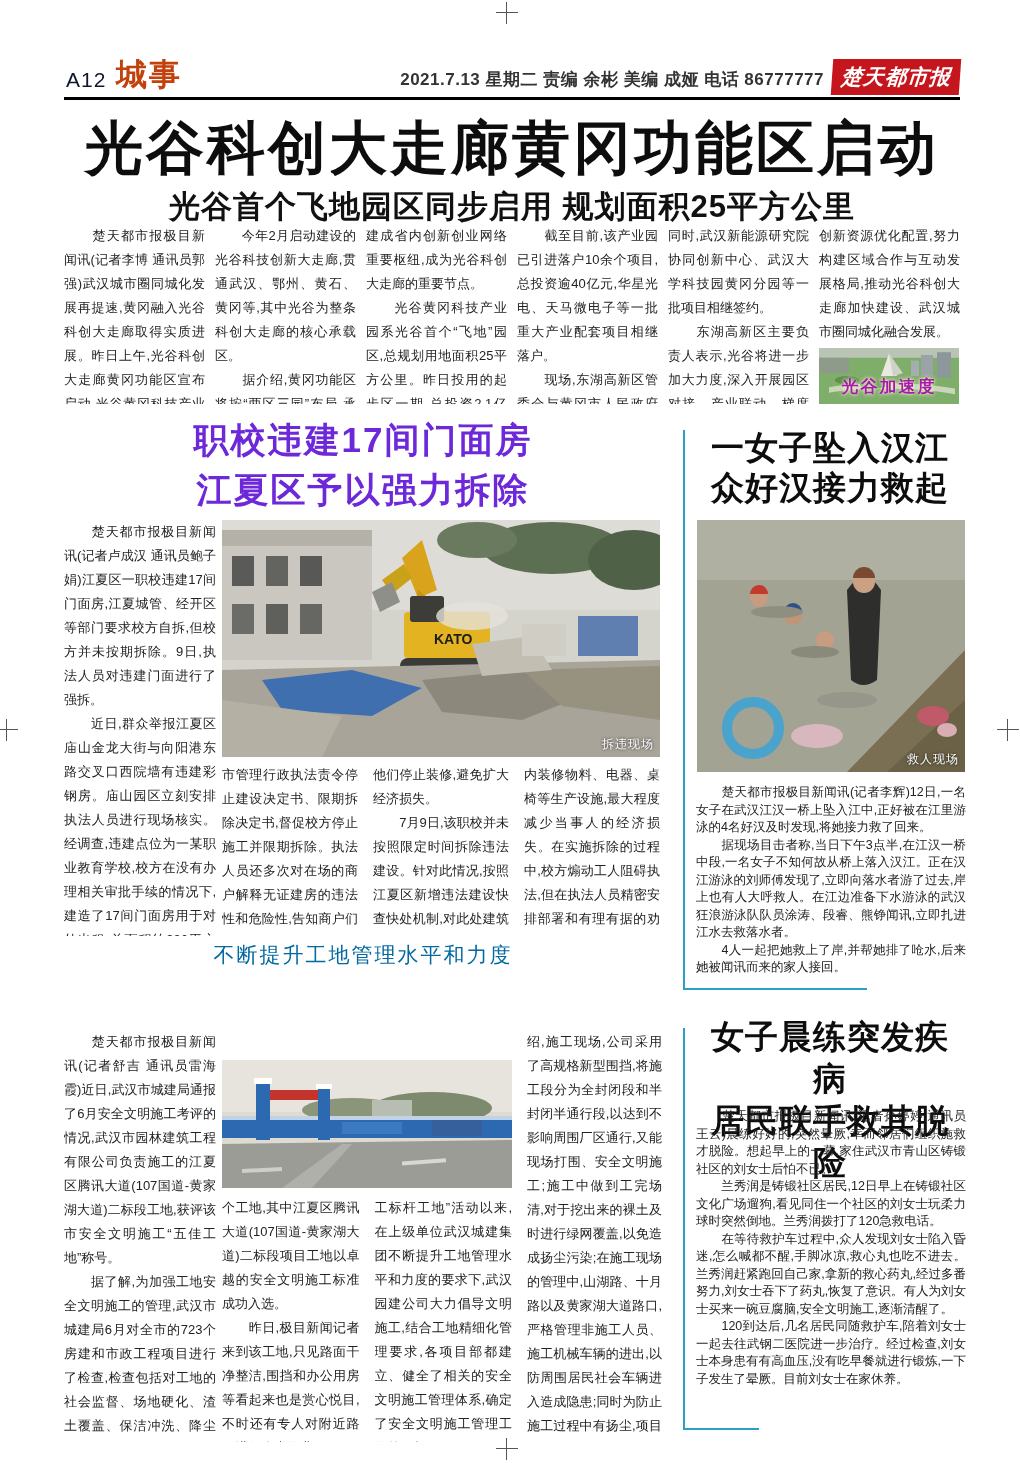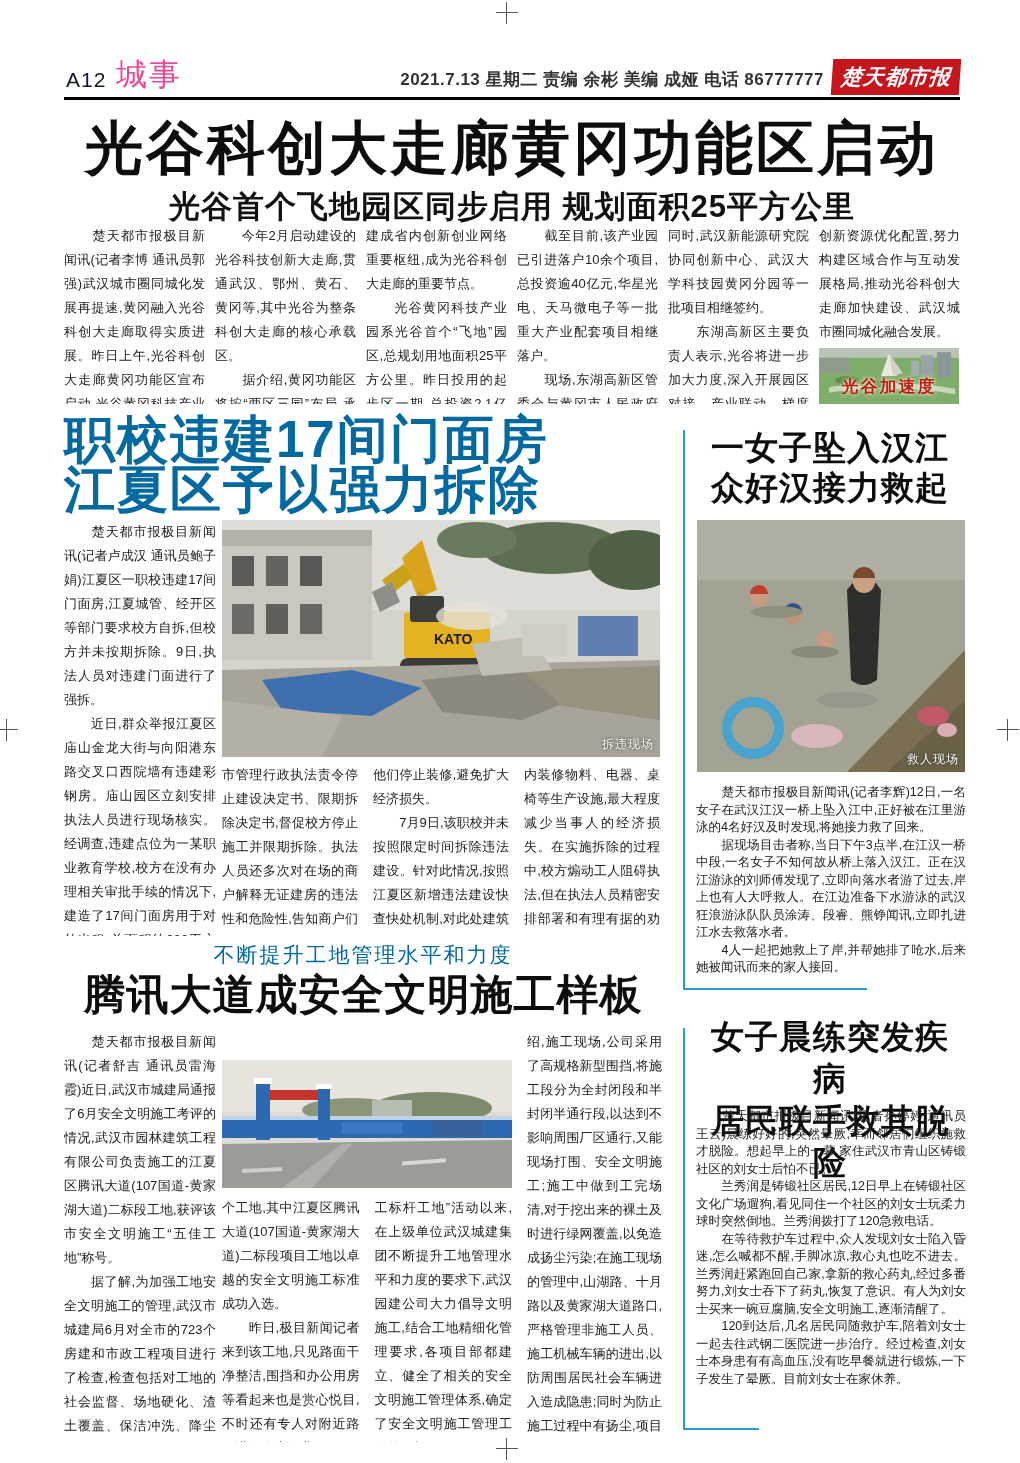--- a/index.html
+++ b/index.html
@@ -13,21 +13,21 @@
   .crop:before{left:0;right:0;top:10px;height:1px;}
   .crop:after{top:0;bottom:0;left:10px;width:1px;}
   .crop.top{left:496px;top:2px;}
   .crop.bottom{left:496px;top:1438px;}
   .crop.left{left:-4px;top:719px;}
   .crop.right{left:997px;top:719px;}
 
   
   .hdr{position:absolute;left:64px;top:56px;width:896px;height:40px;}
   .pageno{position:absolute;left:2px;bottom:4px;font-size:21px;color:#0f172a;letter-spacing:1px;}
-  .section{position:absolute;left:52px;bottom:0px;font-size:31px;font-weight:400;color:#ec4899;letter-spacing:2px;}
+  .section{position:absolute;left:52px;bottom:0px;font-size:31px;font-weight:700;color:#c2410c;letter-spacing:2px;}
   .edition{position:absolute;right:136px;bottom:5px;font-size:17px;color:#333;font-weight:bold;letter-spacing:.5px;}
   .masthead{position:absolute;right:0;bottom:1px;width:128px;height:36px;background:#c5161d;color:#fff;
     display:flex;align-items:center;justify-content:center;font-size:21px;font-weight:900;
     font-style:italic;transform:skewX(-4deg);letter-spacing:1px;white-space:nowrap;}
   .hrule{position:absolute;left:64px;top:97px;width:896px;height:3px;background:#000;}
 
   
   .lead-h1{position:absolute;left:64px;top:110px;width:896px;text-align:center;font-size:58px;font-weight:900;
     color:#0d0d0d;letter-spacing:3px;white-space:nowrap;}
   .lead-h2{position:absolute;left:64px;top:186px;width:896px;text-align:center;font-size:31px;font-weight:600;
@@ -35,26 +35,26 @@
   .lead-cols{position:absolute;left:64px;top:224px;width:896px;height:180px;display:flex;gap:10px;}
   .lead-col{flex:1 1 0;overflow:hidden;}
   .coltext{font-size:13px;line-height:24px;text-align:justify;white-space:pre-line;color:#222;}
   .lead-col6{display:flex;flex-direction:column;justify-content:space-between;}
 
   .photo{position:relative;overflow:hidden;background:#cfcfc8;}
   .photo svg{display:block;width:100%;height:100%;}
   .photo-cap{position:absolute;right:6px;bottom:4px;color:#fff;font-size:12px;letter-spacing:1px;
     text-shadow:0 0 3px rgba(0,0,0,.8);}
   .gg-photo{width:140px;height:80px;margin-top:4px;}
-  .gg-cap{position:absolute;left:0;right:0;bottom:6px;text-align:center;color:#b91c1c;font-size:17px;font-weight:900;
+  .gg-cap{position:absolute;left:0;right:0;bottom:6px;text-align:center;color:#a21caf;font-size:17px;font-weight:900;
     letter-spacing:2px;text-shadow:0 0 2px #ffe9a0,0 0 4px rgba(255,255,255,.9);}
 
   
-  .demo-head{position:absolute;left:64px;top:415px;width:598px;text-align:left;font-size:51px;line-height:50px;
-    font-weight:900;color:#0369a1;letter-spacing:2px;}
+  .demo-head{position:absolute;left:64px;top:415px;width:598px;text-align:center;font-size:35px;line-height:50px;
+    font-weight:900;color:#6d28d9;letter-spacing:2px;}
   .demo-col1{position:absolute;left:64px;top:520px;width:152px;height:416px;overflow:hidden;}
   .demo-photo{position:absolute;left:222px;top:520px;width:438px;height:237px;}
   .demo-cols{position:absolute;left:222px;top:763px;width:438px;height:173px;display:flex;gap:15px;}
   .demo-cols>div{flex:1 1 0;overflow:hidden;}
 
   
   .box-rule-v1{position:absolute;left:683px;top:430px;width:2px;height:560px;background:#2d9ec6;}
   .box-rule-h1{position:absolute;left:683px;top:988px;width:184px;height:2px;background:#2d9ec6;}
   .river-head{position:absolute;left:696px;top:428px;width:268px;text-align:center;font-size:33px;line-height:40px;
     font-weight:900;color:#0d0d0d;letter-spacing:1px;}
@@ -221,21 +221,20 @@
     </svg>
     <div class="photo-cap">救人现场</div>
   </div>
   <div class="river-text">
     <div class="coltext">　　楚天都市报极目新闻讯(记者李辉)12日,一名女子在武汉江汉一桥上坠入江中,正好被在江里游泳的4名好汉及时发现,将她接力救了回来。</div>
     <div class="coltext">　　据现场目击者称,当日下午3点半,在江汉一桥中段,一名女子不知何故从桥上落入汉江。正在汉江游泳的刘师傅发现了,立即向落水者游了过去,岸上也有人大呼救人。在江边准备下水游泳的武汉狂浪游泳队队员涂涛、段睿、熊铮闻讯,立即扎进江水去救落水者。</div>
     <div class="coltext">　　4人一起把她救上了岸,并帮她排了呛水,后来她被闻讯而来的家人接回。</div>
   </div>
 
   <div class="con-kicker">不断提升工地管理水平和力度</div>
-  <div class="con-head">腾讯大道成安全文明施工样板</div>
   <div class="con-col1 coltext">　　楚天都市报极目新闻讯(记者舒吉 通讯员雷海霞)近日,武汉市城建局通报了6月安全文明施工考评的情况,武汉市园林建筑工程有限公司负责施工的江夏区腾讯大道(107国道-黄家湖大道)二标段工地,获评该市安全文明施工“五佳工地”称号。
 　　据了解,为加强工地安全文明施工的管理,武汉市城建局6月对全市的723个房建和市政工程项目进行了检查,检查包括对工地的社会监督、场地硬化、渣土覆盖、保洁冲洗、降尘措施、封闭打围、门前三包、分区打围等8个方面进行考评,其中房建工地540个,市政工程工地183个。市政工程中,评出了打分靠前的5</div>
   <div class="photo con-photo">
     <svg viewBox="0 0 290 128" preserveAspectRatio="none">
       <rect x="0" y="0" width="290" height="128" fill="#dddbd2"></rect>
       <rect x="0" y="0" width="290" height="52" fill="#e6e4dc"></rect>
       <ellipse cx="210" cy="48" rx="60" ry="16" fill="#7d8a6d"></ellipse>
       <ellipse cx="130" cy="50" rx="50" ry="12" fill="#8a9579"></ellipse>
       <rect x="150" y="40" width="40" height="26" fill="#b7bdb0"></rect>
       <rect x="0" y="56" width="290" height="22" fill="#2d69b0"></rect>

